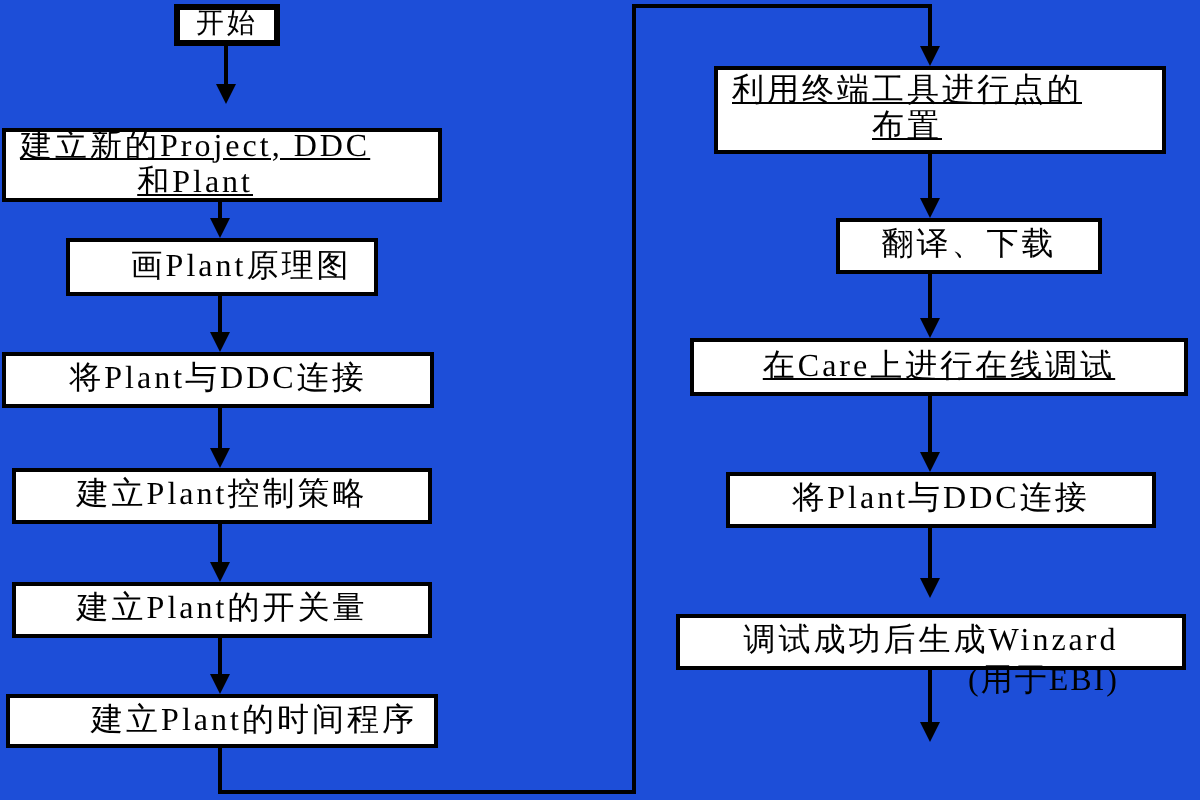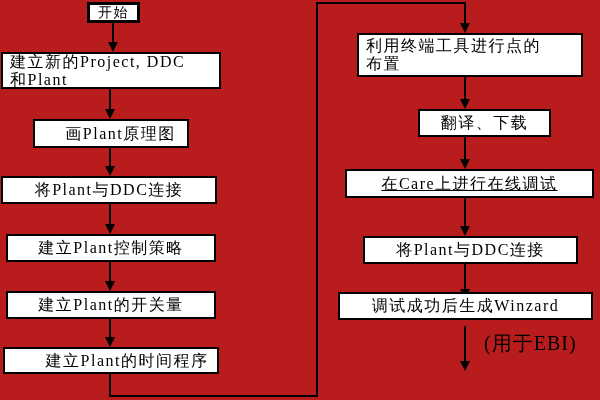--- a/index.html
+++ b/index.html
@@ -1,31 +1,31 @@
 <!DOCTYPE html>
 <html><head>
 <meta charset="utf-8">
 <style>
   html,body{margin:0;padding:0;background:#ffffff;}
   #canvas{
-    position:relative;width:600px;height:400px;background:#b91c1c;
+    position:relative;width:600px;height:400px;background:#1d4ed8;
     font-family:"Liberation Serif","DejaVu Serif",serif;
     color:#000;overflow:hidden;
   }
   .box{
     position:absolute;box-sizing:border-box;
     border:2px solid #000;background:#fff;
     display:flex;align-items:center;justify-content:center;
     text-align:center;font-size:16px;line-height:18px;
     letter-spacing:1.5px;white-space:pre-line;
   }
   .box.thick{border-width:3px;}
-  .box.align-left{justify-content:flex-start;text-align:left;padding-left:7px;padding-right:16px;}
+  .box.align-left{justify-content:flex-start;text-align:center;padding-left:7px;padding-right:16px;text-decoration:underline;}
   .note{
-    position:absolute;font-size:20px;letter-spacing:1px;white-space:nowrap;
+    position:absolute;font-size:16px;letter-spacing:1px;white-space:nowrap;
   }
   svg.wires{position:absolute;left:0;top:0;pointer-events:none;}
 </style>
 </head>
 <body>
 
 <div id="canvas">
 
   <svg class="wires" width="600" height="400" viewBox="0 0 600 400">
     <g stroke="#000000" stroke-width="2" fill="none">
@@ -53,21 +53,21 @@
       <polygon points="460,99 470,99 465,109"></polygon>
       <polygon points="460,159 470,159 465,169"></polygon>
       <polygon points="460,226 470,226 465,236"></polygon>
       <polygon points="460,289 470,289 465,299"></polygon>
       <polygon points="460,361 470,361 465,371"></polygon>
     </g>
   </svg>
 
   <div class="box thick" style="left:87px;top:2px;width:53px;height:21px;font-size:14px;line-height:15px;">开始</div>
 
-  <div class="box align-left" style="left:1px;top:52px;width:220px;height:37px;">建立新的Project, DDC
+  <div class="box align-left" style="left:1px;top:64px;width:220px;height:37px;">建立新的Project, DDC
 和Plant</div>
 
   <div class="box" style="left:33px;top:119px;width:156px;height:29px;padding-left:19px;">画Plant原理图</div>
 
   <div class="box" style="left:1px;top:176px;width:216px;height:28px;">将Plant与DDC连接</div>
 
   <div class="box" style="left:6px;top:291px;width:210px;height:28px;">建立Plant的开关量</div>
 
   <div class="box" style="left:6px;top:234px;width:210px;height:28px;">建立Plant控制策略</div>
 
@@ -75,18 +75,18 @@
 
   <div class="box align-left" style="left:357px;top:33px;width:226px;height:44px;">利用终端工具进行点的
 布置</div>
 
   <div class="box" style="left:418px;top:109px;width:133px;height:28px;">翻译、下载</div>
 
   <div class="box" style="left:345px;top:169px;width:249px;height:29px;text-decoration:underline;">在Care上进行在线调试</div>
 
   <div class="box" style="left:363px;top:236px;width:215px;height:28px;">将Plant与DDC连接</div>
 
-  <div class="box" style="left:338px;top:292px;width:255px;height:28px;">调试成功后生成Winzard</div>
+  <div class="box" style="left:338px;top:307px;width:255px;height:28px;">调试成功后生成Winzard</div>
 
   <div class="note" style="left:484px;top:330px;">(用于EBI)</div>
 
 
 </div>
 
 </body></html>

